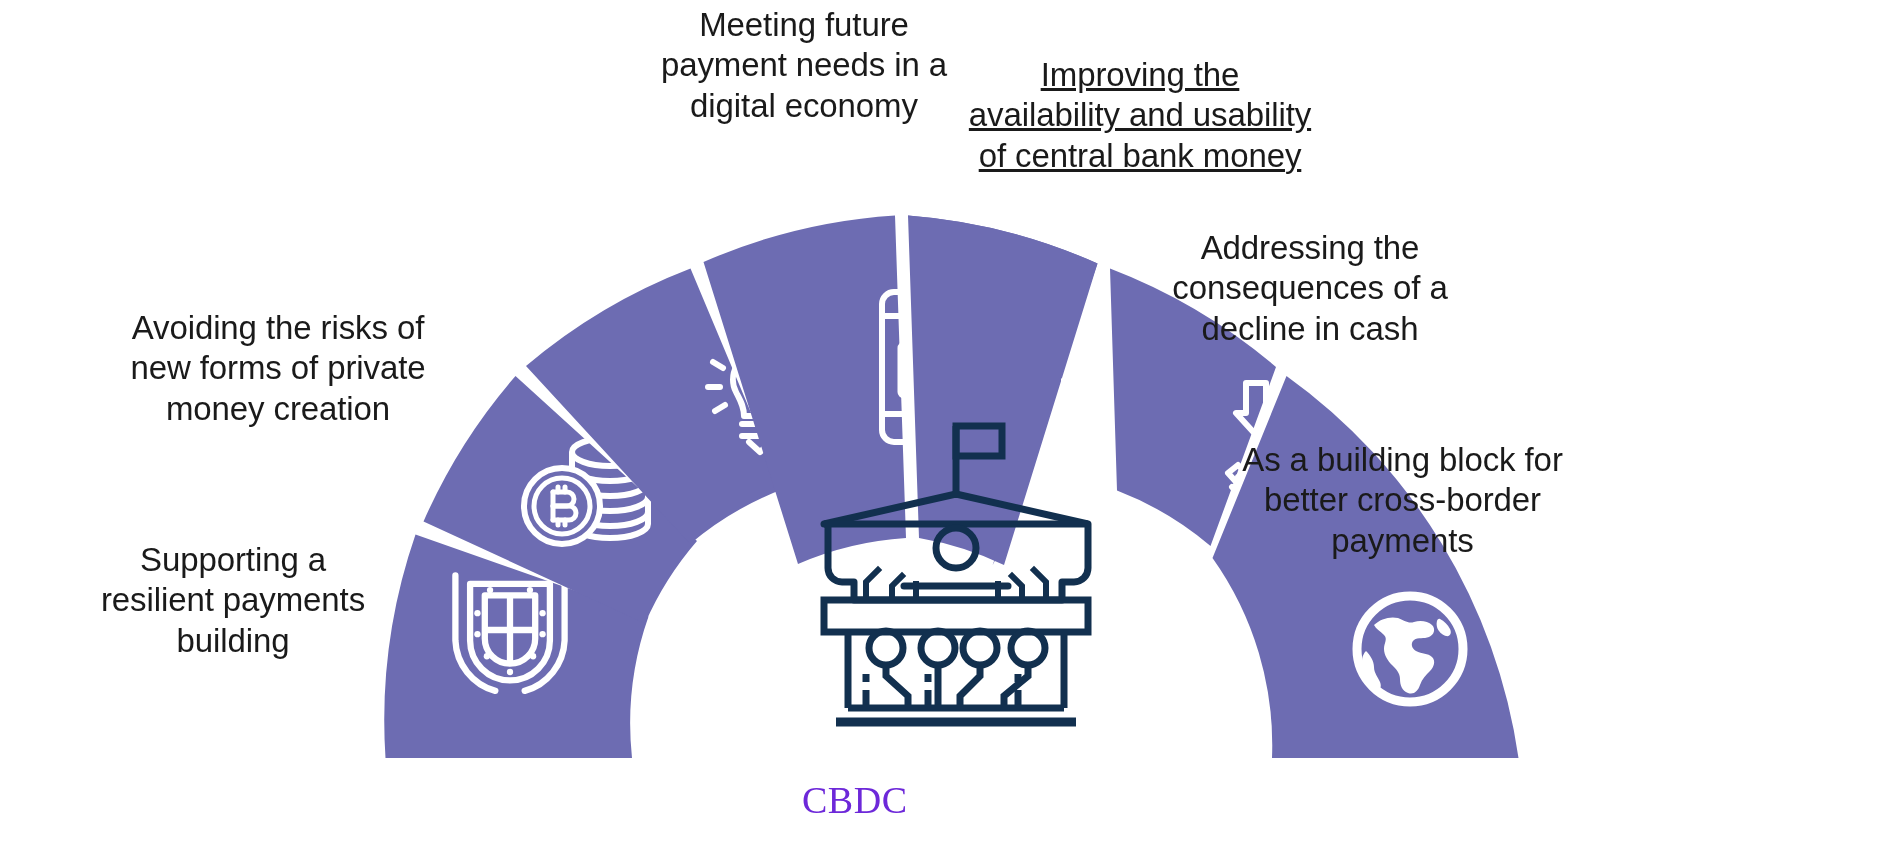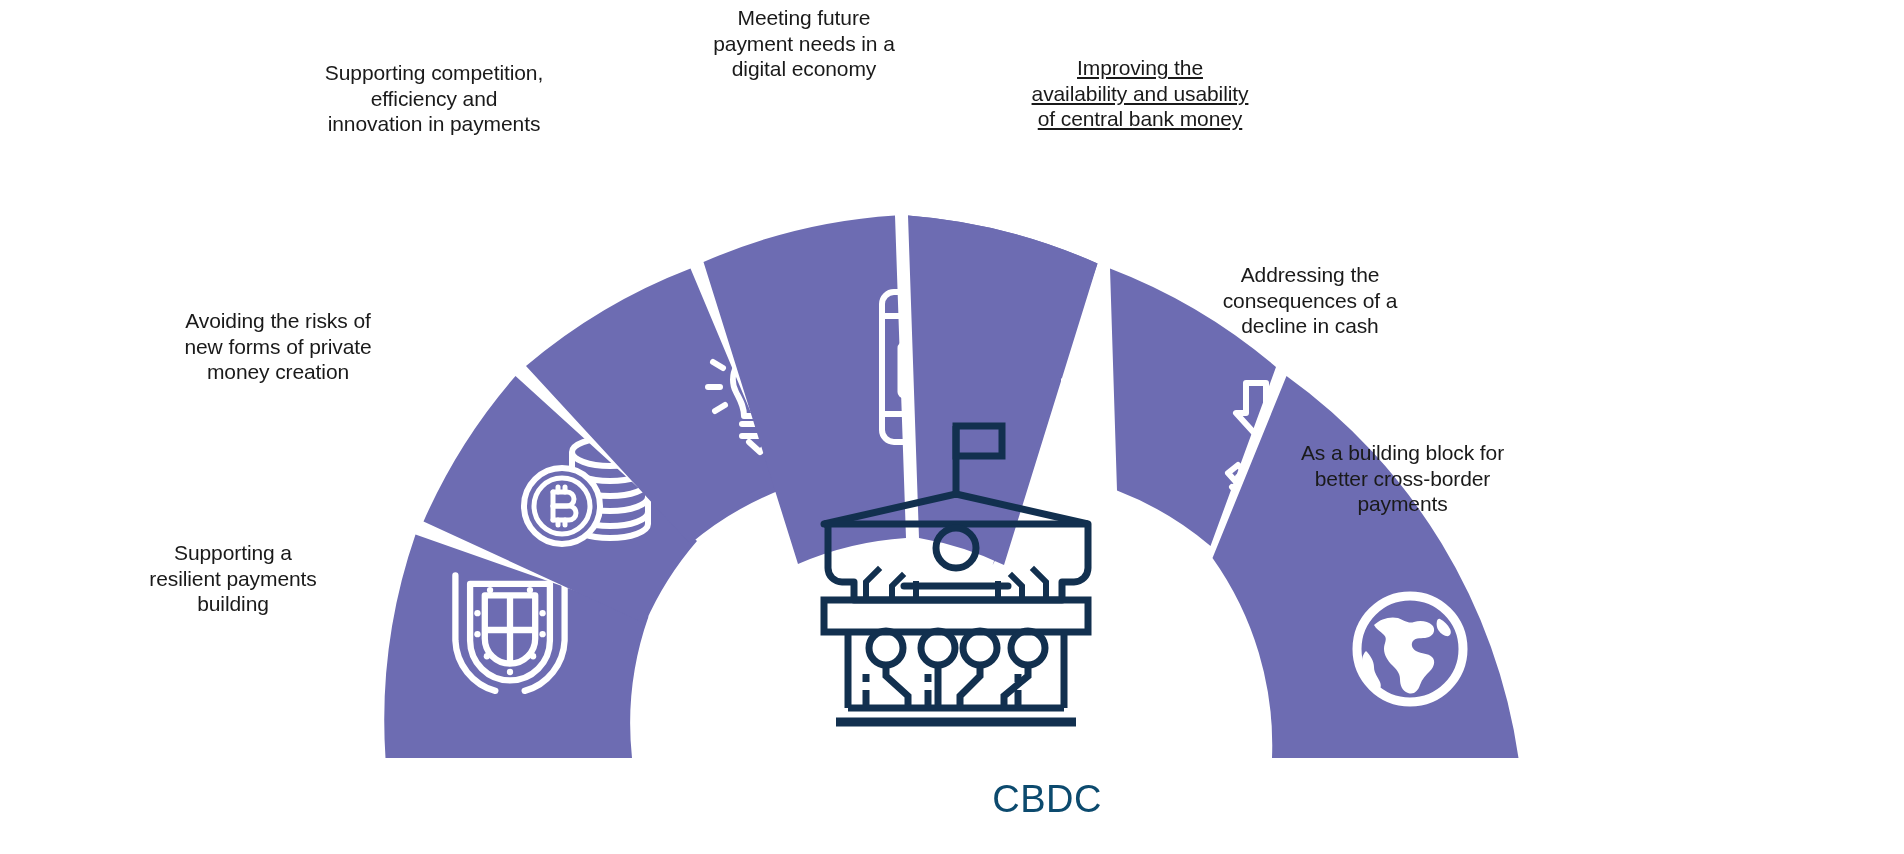--- a/index.html
+++ b/index.html
@@ -20,33 +20,33 @@
   #wheel {
     position: absolute;
     left: 0;
     top: 0;
     width: 1904px;
     height: 854px;
   }
   .label {
     position: absolute;
     color: #1a1a1a;
-    font-size: 21px;
+    font-size: 33px;
     line-height: 1.22;
     text-align: center;
     font-family: "Liberation Sans", sans-serif;
     white-space: pre-line;
     letter-spacing: -0.1px;
   }
   #center-caption {
     position: absolute;
-    color: #0c4a6e;
+    color: #6d28d9;
     font-size: 38px;
-    text-align: right;
-    font-family: Liberation Sans, sans-serif;
+    text-align: left;
+    font-family: Liberation Serif, serif;
     letter-spacing: 0.5px;
   }
 </style>
 </head>
 <body>
 
 <div id="stage">
 
   <svg id="wheel" viewBox="0 0 1904 854">
     <defs></defs>
@@ -296,33 +296,30 @@
   </svg>
 
   <div class="label" style="left:68px; top:540px; width:330px;">Supporting a
 resilient payments
 building</div>
 
   <div class="label" style="left:108px; top:280px; width:340px;margin-top:28px;">Avoiding the risks of
 new forms of private
 money creation</div>
 
-  <div class="label" style="left:250px; top:60px; width:368px;">Supporting competition,
-efficiency and
-innovation in payments</div>
 
   <div class="label" style="left:650px; top:5px; width:308px;">Meeting future
 payment needs in a
 digital economy</div>
 
   <div class="label" style="left:965px; top:55px; width:350px;text-decoration:underline;">Improving the
 availability and usability
 of central bank money</div>
 
-  <div class="label" style="left:1150px; top:228px; width:320px;margin-top:34px;">Addressing the
+  <div class="label" style="left:1150px; top:228px; width:320px;">Addressing the
 consequences of a
 decline in cash</div>
 
   <div class="label" style="left:1230px; top:440px; width:345px;text-align:center;">As a building block for
 better cross-border
 payments</div>
 
   <div id="center-caption" style="left:802px; top:778px; width:300px;">CBDC</div>
 
 </div>

